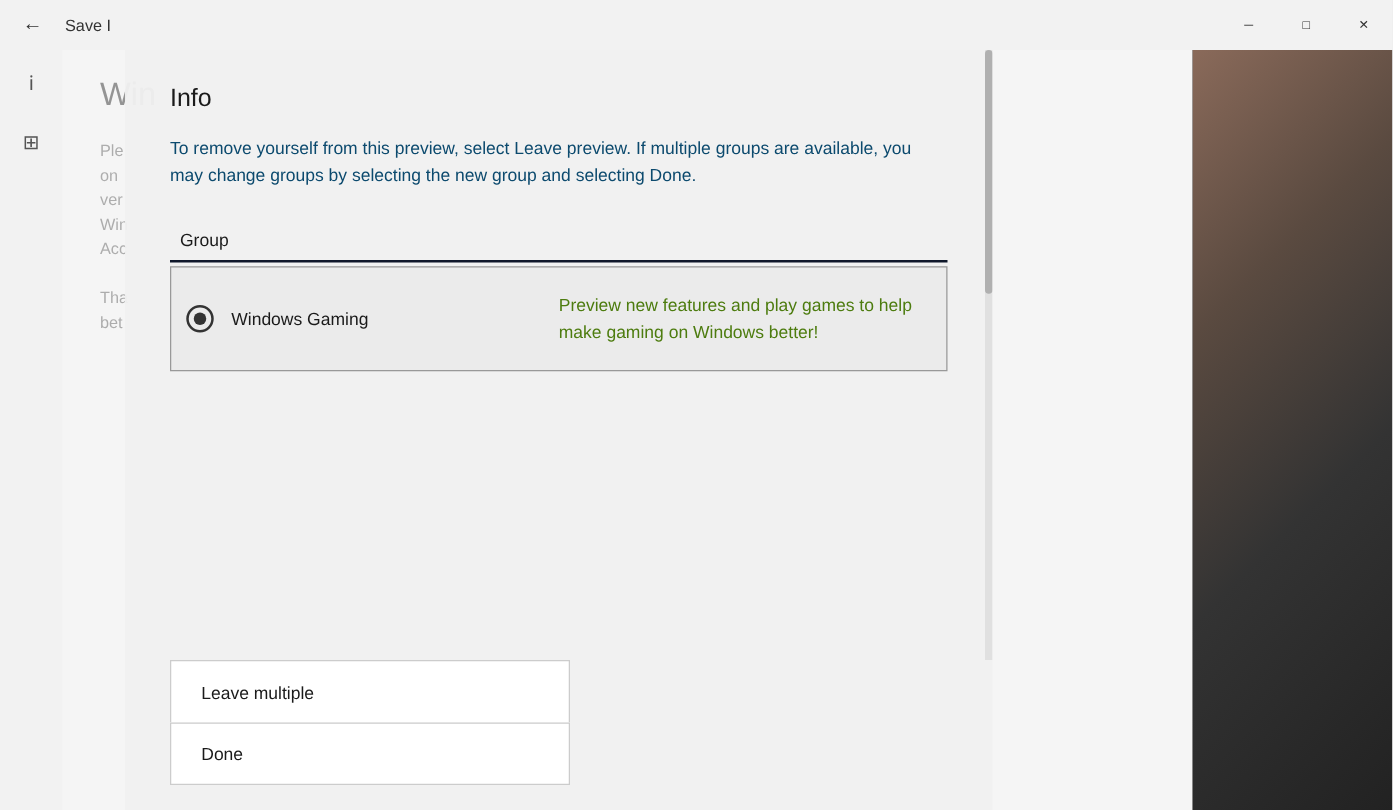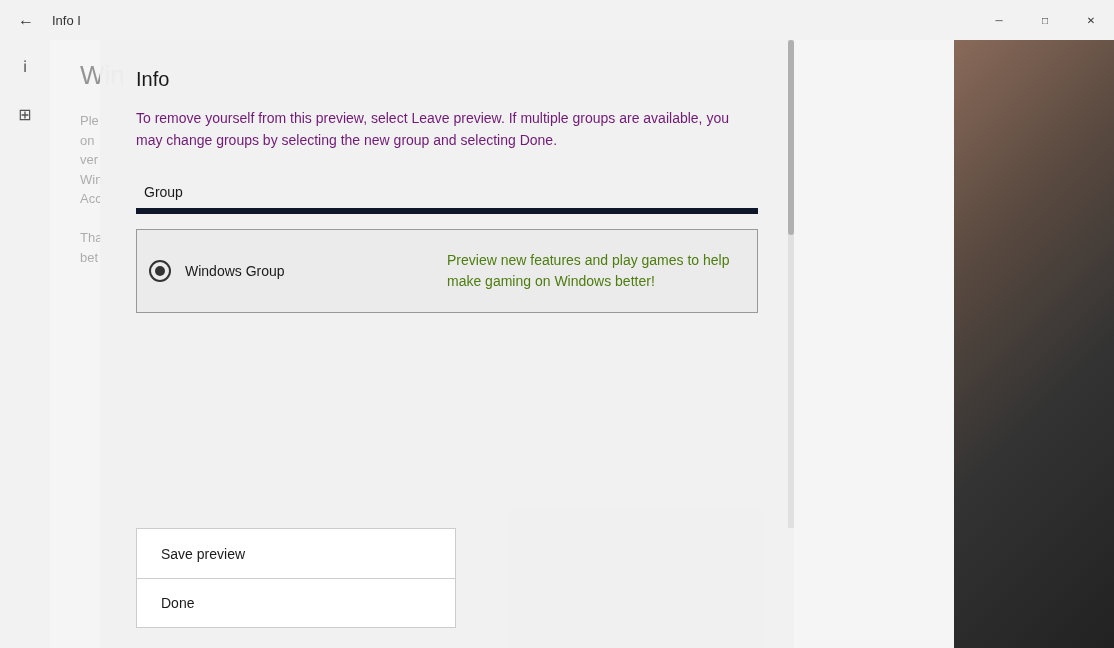--- a/index.html
+++ b/index.html
@@ -186,37 +186,37 @@
 
     .modal-title {
       font-size: 20px;
       font-weight: 300;
       color: #1a1a1a;
       margin-bottom: 16px;
     }
 
     .modal-description {
       font-size: 14px;
-      color: #701a75;
+      color: #0c4a6e;
       line-height: 1.6;
       margin-bottom: 24px;
     }
 
     
     .group-table {
       width: 100%;
       margin-bottom: 20px;
     }
 
     .table-header {
       display: grid;
       grid-template-columns: 1fr 1fr;
       padding: 8px 0;
-      border-bottom: 6px solid #0f172a;
-      margin-bottom: 16px;
+      border-bottom: 2px solid #0f172a;
+      margin-bottom: 4px;
     }
 
     .table-header-cell {
       font-size: 14px;
       color: #1a1a1a;
       padding-left: 8px;
     }
 
     .table-row-item {
       display: grid;
@@ -287,21 +287,21 @@
     }
   </style>
 </head>
 <body>
 
 <div class="window">
 
   <div class="title-bar">
     <div class="title-bar-left">
       <div class="back-btn">←</div>
-      <span class="title-bar-title">Info I</span>
+      <span class="title-bar-title">Save I</span>
     </div>
     <div class="window-controls">
       <div class="win-ctrl">─</div>
       <div class="win-ctrl">□</div>
       <div class="win-ctrl close">✕</div>
     </div>
   </div>
 
   <div class="content-area">
 
@@ -329,29 +329,29 @@
 
           <div class="group-table">
             <div class="table-header">
               <div class="table-header-cell">Group</div>
             </div>
             <div class="table-row-item">
               <div class="group-cell">
                 <div class="radio-btn">
                   <div class="radio-inner"></div>
                 </div>
-                <span class="group-name">Windows Group</span>
+                <span class="group-name">Windows Gaming</span>
               </div>
               <div class="group-description">Preview new features and play games to help make gaming on Windows better!</div>
             </div>
           </div>
         </div>
 
         <div class="button-section">
-          <button class="action-btn">Save preview</button>
+          <button class="action-btn">Leave multiple</button>
           <button class="action-btn">Done</button>
         </div>
       </div>
     </div>
 
     <div class="image-panel">
       <div class="image-placeholder"></div>
     </div>
 
   </div>

